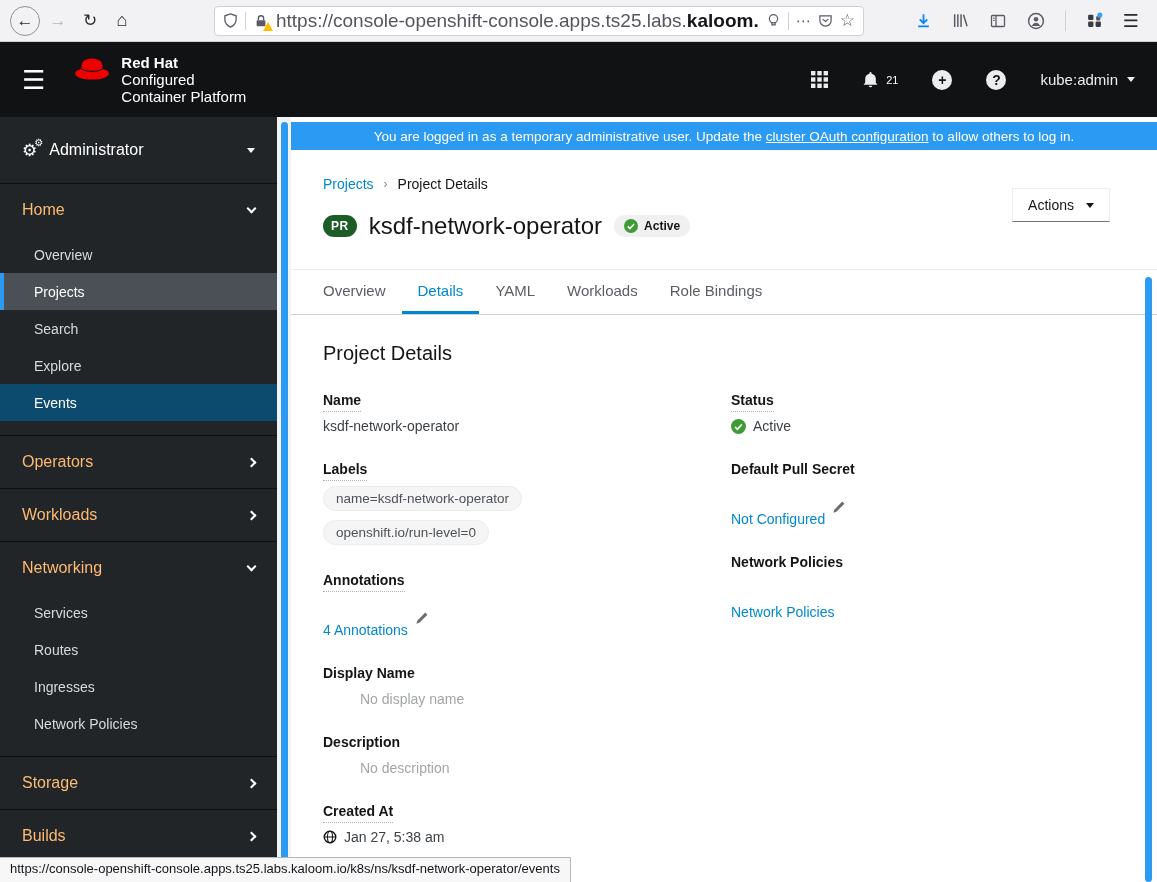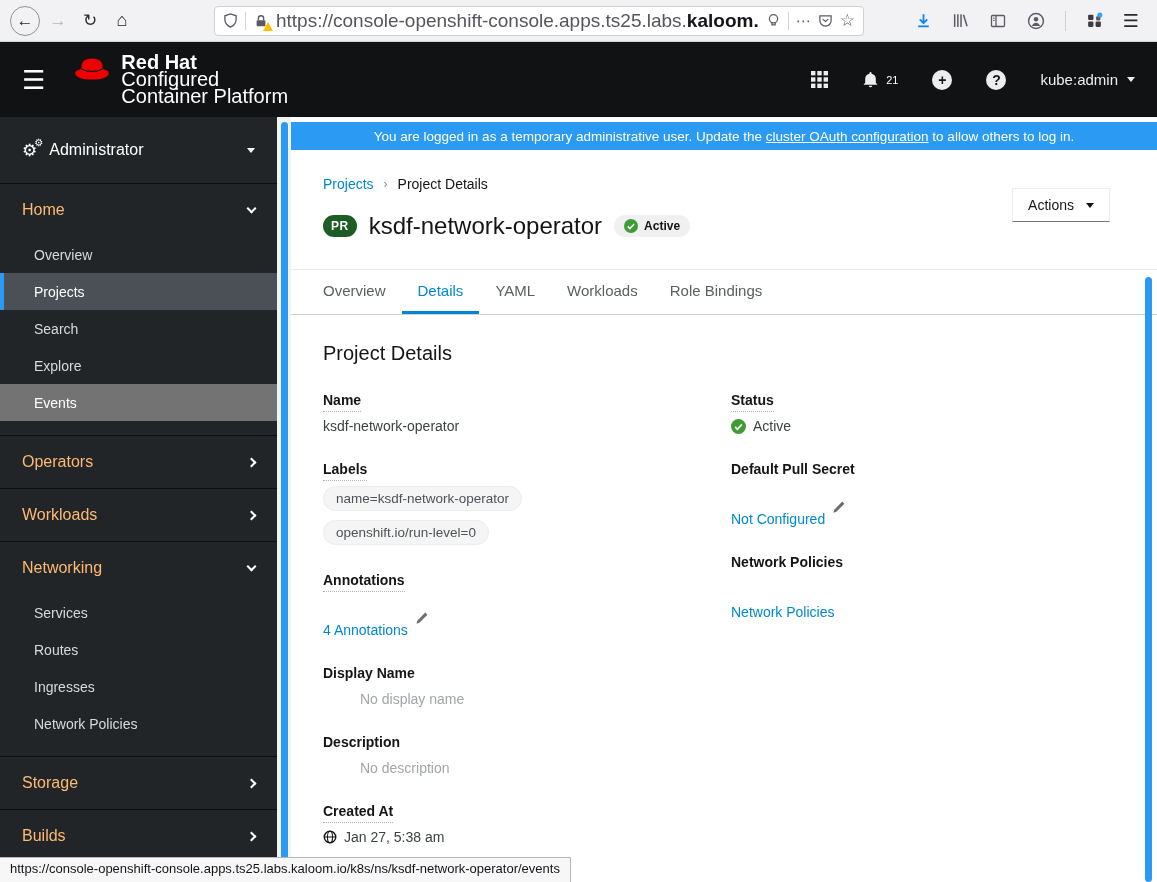--- a/index.html
+++ b/index.html
@@ -27,21 +27,21 @@
   .mini { font-size:15px; color:#5b5b66; }
   .right-icons { display:flex; align-items:center; gap:20px; margin-left:auto; padding-right:8px; }
   .vsep { width:1px; height:20px; background:#cfcfd4; }
   .burger { font-size:18px; color:#2a2a2e; letter-spacing:0; }
 
   
   .masthead { position:absolute; top:42px; left:0; width:100%; height:75px; background:#111214;
     display:flex; align-items:center; padding:0 22px; }
   .mast-burger { color:#fff; font-size:26px; line-height:1; cursor:pointer; }
   .brand { display:flex; align-items:flex-start; gap:8px; margin-left:26px; }
-  .brand-text { color:#fff; line-height:17px; font-size:20px; }
+  .brand-text { color:#fff; line-height:17px; font-size:15px; }
   .brand-text .b1 { font-weight:700; }
   .mast-right { margin-left:auto; display:flex; align-items:center; gap:34px; }
   .bell-wrap { display:flex; align-items:center; gap:7px; color:#fff; font-size:11px; }
   .circle-glyph { width:20px; height:20px; border-radius:50%; background:#ededed; color:#151515;
     display:flex; align-items:center; justify-content:center; font-weight:700; font-size:14px; }
   .user-menu { display:flex; align-items:center; gap:9px; color:#ededed; font-size:15px; }
   .caret-down { width:0; height:0; border-left:4.5px solid transparent; border-right:4.5px solid transparent;
     border-top:5.5px solid currentColor; display:inline-block; }
 
   
@@ -55,21 +55,21 @@
   .nav-sec.collapsed { padding-bottom:0; }
   .nav-group-title { height:52px; display:flex; align-items:center; padding:0 22px; font-size:16px;
     color:#fdba74; cursor:pointer; }
   .nav-group-title .chev { margin-left:auto; }
   .chev { display:inline-block; width:7px; height:7px; border-right:2px solid #fff; border-bottom:2px solid #fff; }
   .chev.down { transform:rotate(45deg); margin-top:-3px; }
   .chev.right { transform:rotate(-45deg); }
   .nav-item { height:37px; display:flex; align-items:center; padding-left:30px; font-size:14px;
     color:#d8d9da; cursor:pointer; border-left:4px solid transparent; }
   .nav-item.active { background:#4a5055; border-left:4px solid #2b9af3; color:#fff; }
-  .nav-item.hover { background:#737373; color:#fff; }
+  .nav-item.hover { background:#0c4a6e; color:#fff; }
 
   
   .nav-gutter { position:absolute; top:117px; left:277px; width:14px; bottom:0; background:#f3f3f5; }
   .nav-thumb { position:absolute; left:4px; top:5px; width:7px; height:calc(100% - 5px);
     background:#2b9af3; border-radius:4px; }
 
   
   .main { position:absolute; top:117px; left:291px; right:0; bottom:0; background:#fff; overflow:hidden; }
   .banner { margin-top:5px; height:28px; background:#2b9af3; color:#fff; font-size:13.5px;
     display:flex; align-items:center; justify-content:center; }

